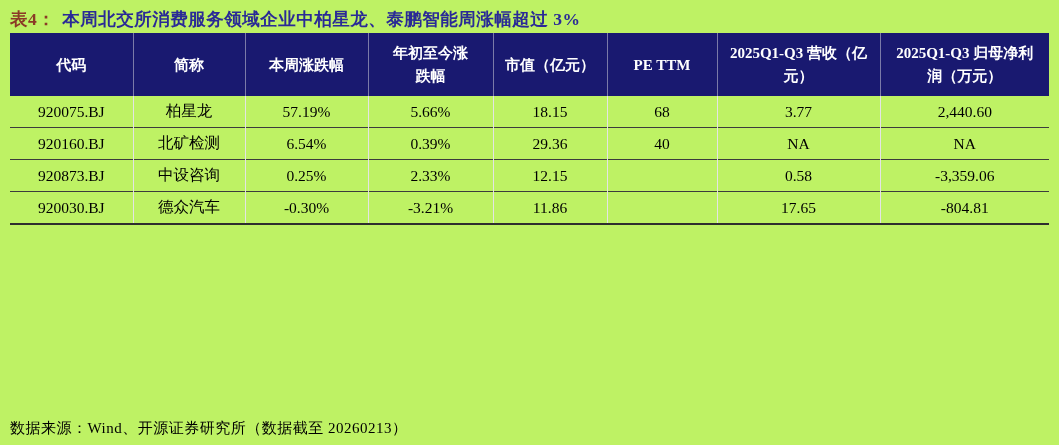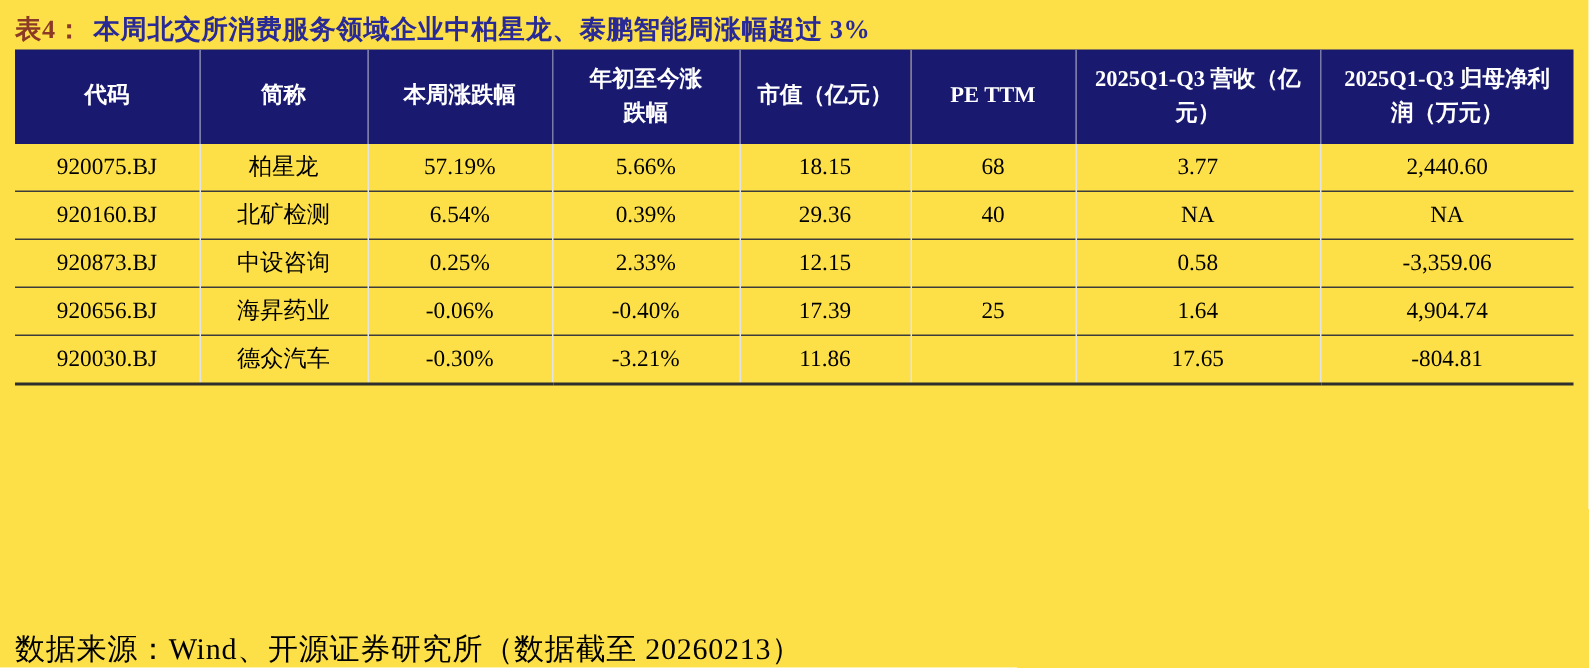--- a/index.html
+++ b/index.html
@@ -1,19 +1,19 @@
 <!DOCTYPE html>
 <html><head>
 <meta charset="utf-8">
 <style>
   html,body{margin:0;padding:0;background:#ffffff;}
   .page{
     position:relative;
     width:1059px;height:445px;
-    background:#fde047;
+    background:#bef264;
     font-family:"Liberation Serif","DejaVu Serif",serif;
     overflow:hidden;
   }
   .title{
     position:absolute;left:10px;top:7px;
     font-size:17.5px;font-weight:bold;
     letter-spacing:0.5px;
     white-space:nowrap;
   }
   .title .prefix{color:#8b3a26;margin-right:7px;}
@@ -51,21 +51,21 @@
     border-left:1px solid #e4e4e4;
     padding:0 4px;
     white-space:nowrap;
     overflow:hidden;
   }
   tbody td:first-child{border-left:none;}
   tbody tr:first-child td{border-top:none;margin-top:32px;}
   tbody tr:last-child td{border-bottom:2px solid #2e2e2e;}
   .footer{
     position:absolute;left:10px;top:419px;
-    font-size:20px;color:#000000;
+    font-size:15px;color:#000000;
     letter-spacing:0.5px;
   }
 </style>
 </head>
 <body>
 
 <div class="page">
 
   <div class="title">
     <span class="prefix">表4：</span><span class="text">本周北交所消费服务领域企业中柏星龙、泰鹏智能周涨幅超过 3%</span>
@@ -119,30 +119,20 @@
           <td>920873.BJ</td>
           <td>中设咨询</td>
           <td>0.25%</td>
           <td>2.33%</td>
           <td>12.15</td>
           <td></td>
           <td>0.58</td>
           <td>-3,359.06</td>
         </tr>
         <tr>
-          <td>920656.BJ</td>
-          <td>海昇药业</td>
-          <td>-0.06%</td>
-          <td>-0.40%</td>
-          <td>17.39</td>
-          <td>25</td>
-          <td>1.64</td>
-          <td>4,904.74</td>
-        </tr>
-        <tr>
           <td>920030.BJ</td>
           <td>德众汽车</td>
           <td>-0.30%</td>
           <td>-3.21%</td>
           <td>11.86</td>
           <td></td>
           <td>17.65</td>
           <td>-804.81</td>
         </tr>
       </tbody>

